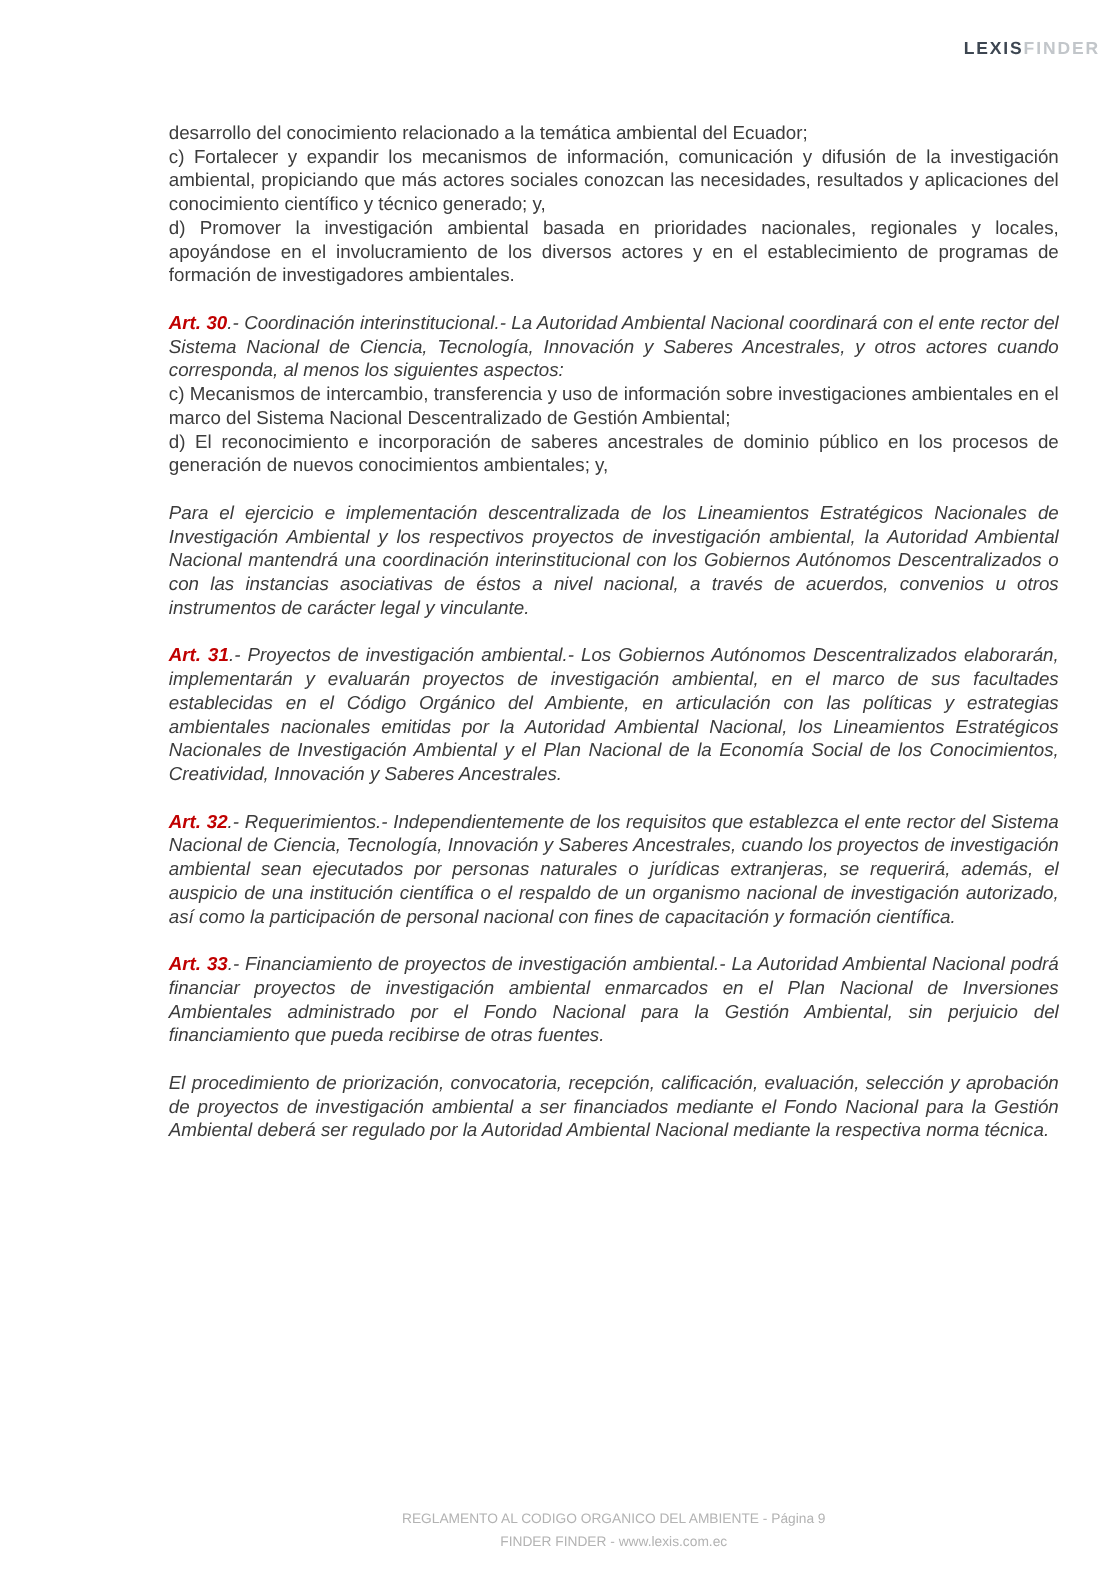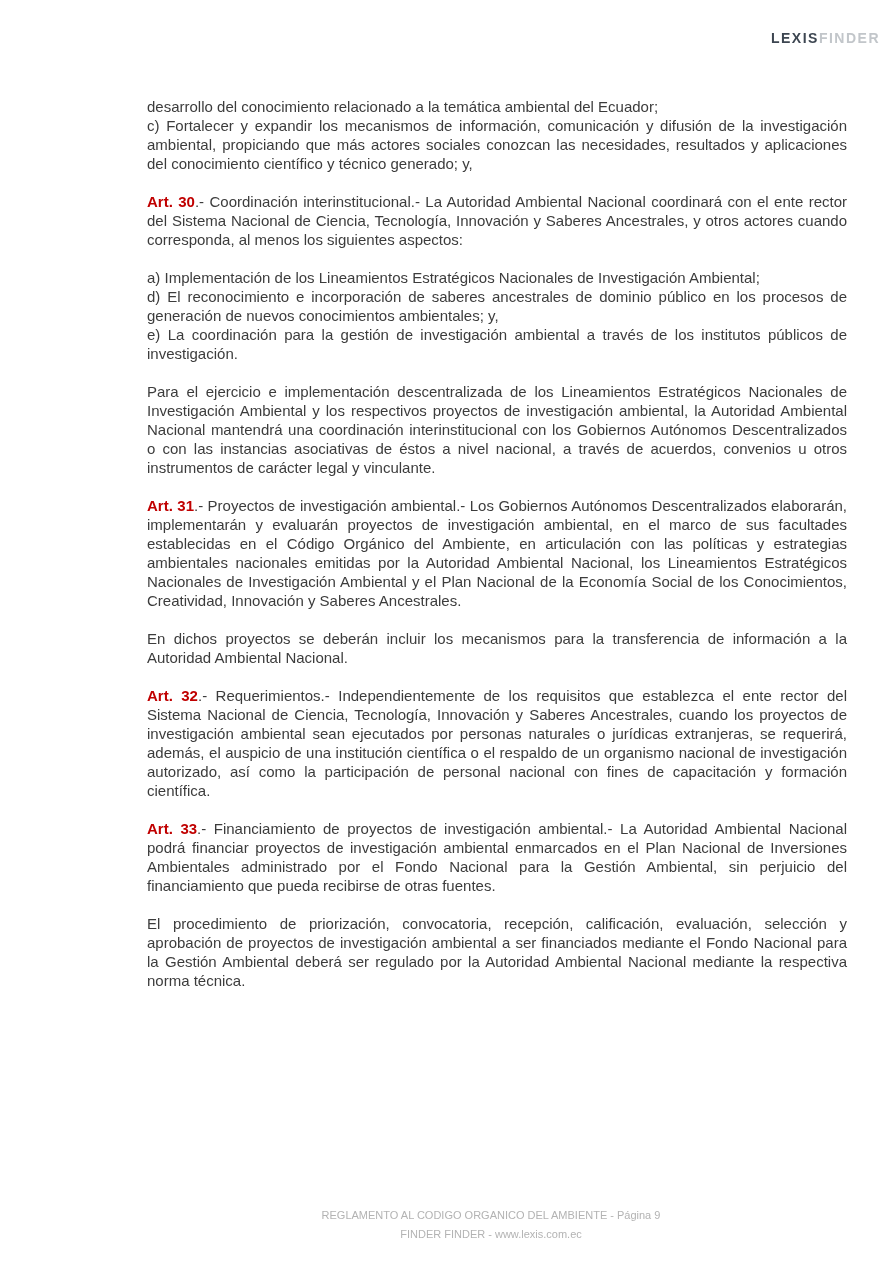--- a/index.html
+++ b/index.html
@@ -23,32 +23,33 @@
     font-size: 14px;
     font-weight: bold;
     letter-spacing: 1.5px;
     white-space: nowrap;
   }
   .logo .logo-dark { color: #3d4651; }
   .logo .logo-light { color: #c2c6ca; font-weight: bold; }
   .content {
     position: absolute;
     top: 97px;
-    left: 102px;
+    left: 90px;
     right: 90px;
     font-size: 15px;
     line-height: 19px;
     color: #3c3c3c;
     text-align: justify;
   }
   .content p {
     margin: 0;
   }
   .content p.gap {
     margin-top: 19px;
+    font-style: italic;
   }
   .art-label {
     color: #c00000;
     font-weight: bold;
   }
   .footer {
     position: absolute;
     left: 0;
     right: 0;
     top: 1206px;
@@ -63,27 +64,26 @@
 
 <div class="page">
 
   <div class="logo">
     <span class="logo-dark">LEXIS</span><span class="logo-light">FINDER</span>
   </div>
 
   <div class="content" id="content-area">
       <p>desarrollo del conocimiento relacionado a la temática ambiental del Ecuador;</p>
       <p>c) Fortalecer y expandir los mecanismos de información, comunicación y difusión de la investigación ambiental, propiciando que más actores sociales conozcan las necesidades, resultados y aplicaciones del conocimiento científico y técnico generado; y,</p>
+      <p>d) Promover la investigación ambiental basada en prioridades nacionales, regionales y locales, apoyándose en el involucramiento de los diversos actores y en el establecimiento de programas de formación de investigadores ambientales.</p>
       <p class="gap"><span class="art-label">Art. 30</span>.- Coordinación interinstitucional.- La Autoridad Ambiental Nacional coordinará con el ente rector del Sistema Nacional de Ciencia, Tecnología, Innovación y Saberes Ancestrales, y otros actores cuando corresponda, al menos los siguientes aspectos:</p>
-      <p class="gap">a) Implementación de los Lineamientos Estratégicos Nacionales de Investigación Ambiental;</p>
+      <p>c) Mecanismos de intercambio, transferencia y uso de información sobre investigaciones ambientales en el marco del Sistema Nacional Descentralizado de Gestión Ambiental;</p>
       <p>d) El reconocimiento e incorporación de saberes ancestrales de dominio público en los procesos de generación de nuevos conocimientos ambientales; y,</p>
-      <p>e) La coordinación para la gestión de investigación ambiental a través de los institutos públicos de investigación.</p>
       <p class="gap">Para el ejercicio e implementación descentralizada de los Lineamientos Estratégicos Nacionales de Investigación Ambiental y los respectivos proyectos de investigación ambiental, la Autoridad Ambiental Nacional mantendrá una coordinación interinstitucional con los Gobiernos Autónomos Descentralizados o con las instancias asociativas de éstos a nivel nacional, a través de acuerdos, convenios u otros instrumentos de carácter legal y vinculante.</p>
       <p class="gap"><span class="art-label">Art. 31</span>.- Proyectos de investigación ambiental.- Los Gobiernos Autónomos Descentralizados elaborarán, implementarán y evaluarán proyectos de investigación ambiental, en el marco de sus facultades establecidas en el Código Orgánico del Ambiente, en articulación con las políticas y estrategias ambientales nacionales emitidas por la Autoridad Ambiental Nacional, los Lineamientos Estratégicos Nacionales de Investigación Ambiental y el Plan Nacional de la Economía Social de los Conocimientos, Creatividad, Innovación y Saberes Ancestrales.</p>
-      <p class="gap">En dichos proyectos se deberán incluir los mecanismos para la transferencia de información a la Autoridad Ambiental Nacional.</p>
       <p class="gap"><span class="art-label">Art. 32</span>.- Requerimientos.- Independientemente de los requisitos que establezca el ente rector del Sistema Nacional de Ciencia, Tecnología, Innovación y Saberes Ancestrales, cuando los proyectos de investigación ambiental sean ejecutados por personas naturales o jurídicas extranjeras, se requerirá, además, el auspicio de una institución científica o el respaldo de un organismo nacional de investigación autorizado, así como la participación de personal nacional con fines de capacitación y formación científica.</p>
       <p class="gap"><span class="art-label">Art. 33</span>.- Financiamiento de proyectos de investigación ambiental.- La Autoridad Ambiental Nacional podrá financiar proyectos de investigación ambiental enmarcados en el Plan Nacional de Inversiones Ambientales administrado por el Fondo Nacional para la Gestión Ambiental, sin perjuicio del financiamiento que pueda recibirse de otras fuentes.</p>
       <p class="gap">El procedimiento de priorización, convocatoria, recepción, calificación, evaluación, selección y aprobación de proyectos de investigación ambiental a ser financiados mediante el Fondo Nacional para la Gestión Ambiental deberá ser regulado por la Autoridad Ambiental Nacional mediante la respectiva norma técnica.</p>
     </div>
 
   <div class="footer">
     <div>REGLAMENTO AL CODIGO ORGANICO DEL AMBIENTE - Página 9</div>
     <div>FINDER FINDER - www.lexis.com.ec</div>
   </div>
 

